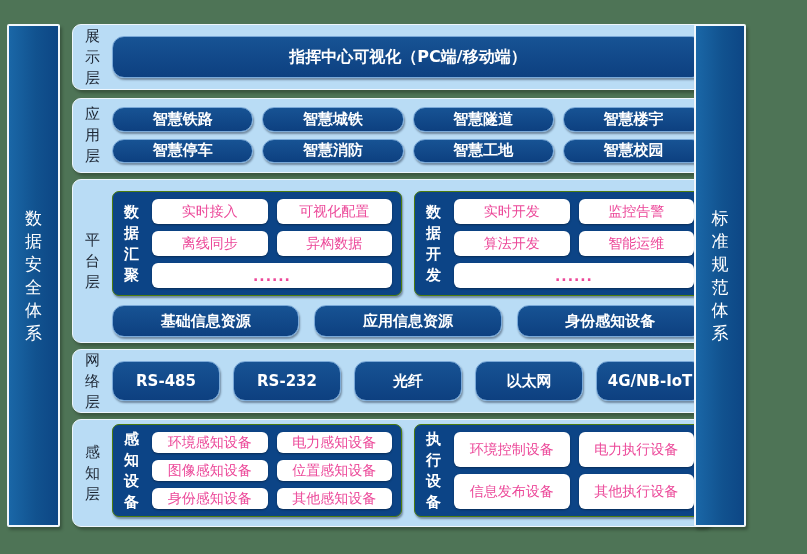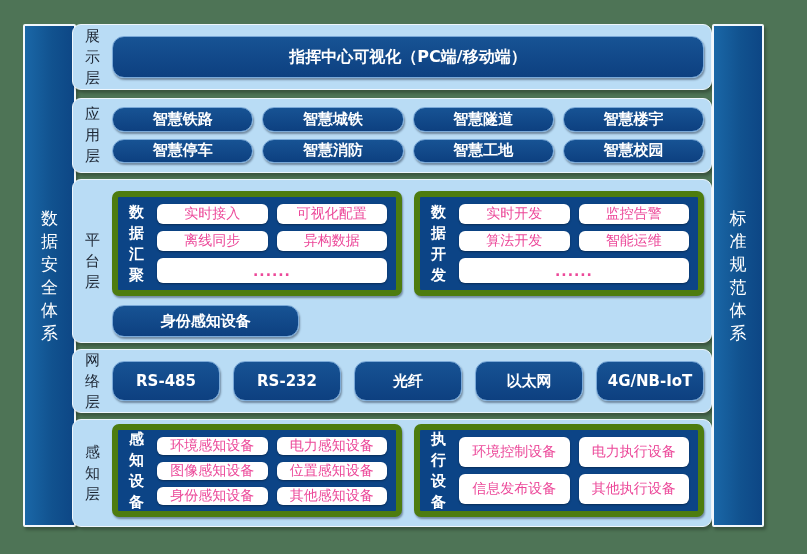--- a/index.html
+++ b/index.html
@@ -24,22 +24,22 @@
   .stage{position:relative;width:807px;height:554px;background:var(--background);}
 
   
   .pillar{
     position:absolute;top:24px;height:503px;width:53px;
     background:linear-gradient(90deg,var(--pillar-hi) 0%,#11528f 55%,var(--pillar-lo) 100%);
     border:2px solid #f2f7fb;border-radius:2px;
     box-shadow:2px 3px 3px rgba(20,30,20,.35);
     display:flex;align-items:center;justify-content:center;
   }
-  .pillar.left{left:23px;}
-  .pillar.right{left:712px;width:52px;}
+  .pillar.left{left:7px;}
+  .pillar.right{left:694px;width:52px;}
   .pillar-label{
     color:var(--text-light);font-size:17px;line-height:23px;font-weight:500;
     width:1.1em;text-align:center;word-break:break-all;
   }
 
   
   .layers{
     position:absolute;left:72px;top:24px;width:640px;height:503px;
     display:flex;flex-direction:column;
   }
@@ -80,21 +80,21 @@
     gap:7px 9px;padding:8px 0 9px;
   }
   .app-box{font-size:15px;}
 
   
   .layer-platform{height:164px;}
   .layer-platform .content{display:flex;flex-direction:column;padding:11px 0 5px;gap:9px;}
   .groups-row{display:flex;gap:12px;flex:1;min-height:0;}
   .group{
     flex:1;background:var(--group-bg);
-    border:6px solid #4d7c0f;border-radius:7px;
+    border:1px solid #4d7c0f;border-radius:7px;
     box-shadow:1px 2px 2px rgba(10,20,40,.4);
     display:flex;gap:7px;padding:7px 9px 7px 5px;min-width:0;
   }
   .group-label-col{width:27px;flex:none;display:flex;align-items:center;justify-content:center;}
   .group-label{
     color:var(--text-light);font-size:15px;line-height:21px;font-weight:700;
     width:1.1em;text-align:center;word-break:break-all;
   }
   .group-body{flex:1;display:flex;flex-direction:column;gap:7px;min-width:0;}
   .group-grid{flex:1;display:grid;grid-template-columns:1fr 1fr;gap:7px 9px;min-height:0;}
@@ -187,20 +187,22 @@
                   <div class="white-box">实时开发</div>
                   <div class="white-box">监控告警</div>
                   <div class="white-box">算法开发</div>
                   <div class="white-box">智能运维</div>
                 </div>
               <div class="white-box more-box">......</div>
             </div>
           </div>
         </div>
         <div class="resources-row">
+            <div class="dark-box resource-box">基础信息资源</div>
+            <div class="dark-box resource-box">应用信息资源</div>
             <div class="dark-box resource-box">身份感知设备</div>
           </div>
       </div>
     </section>
 
     <div class="gap6"></div>
 
     <section class="panel layer-network">
       <div class="layer-label-col">
         <div class="layer-label">网络层</div>

